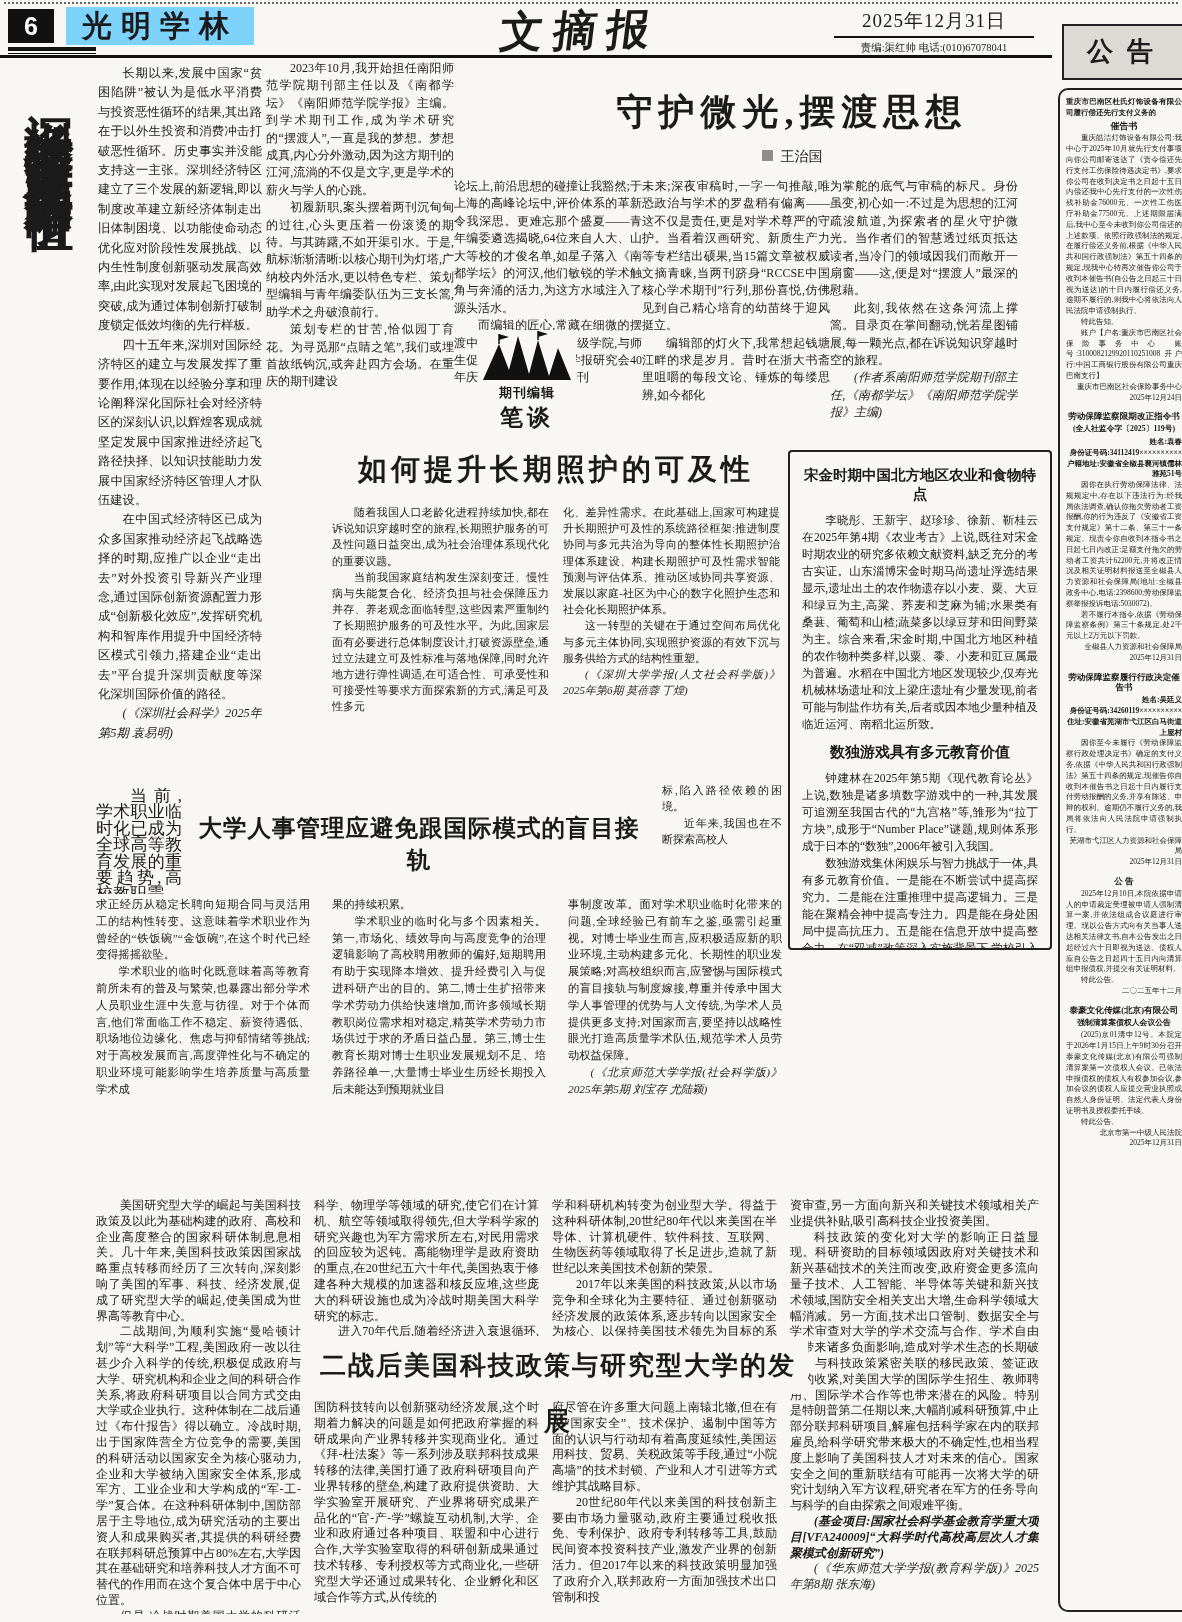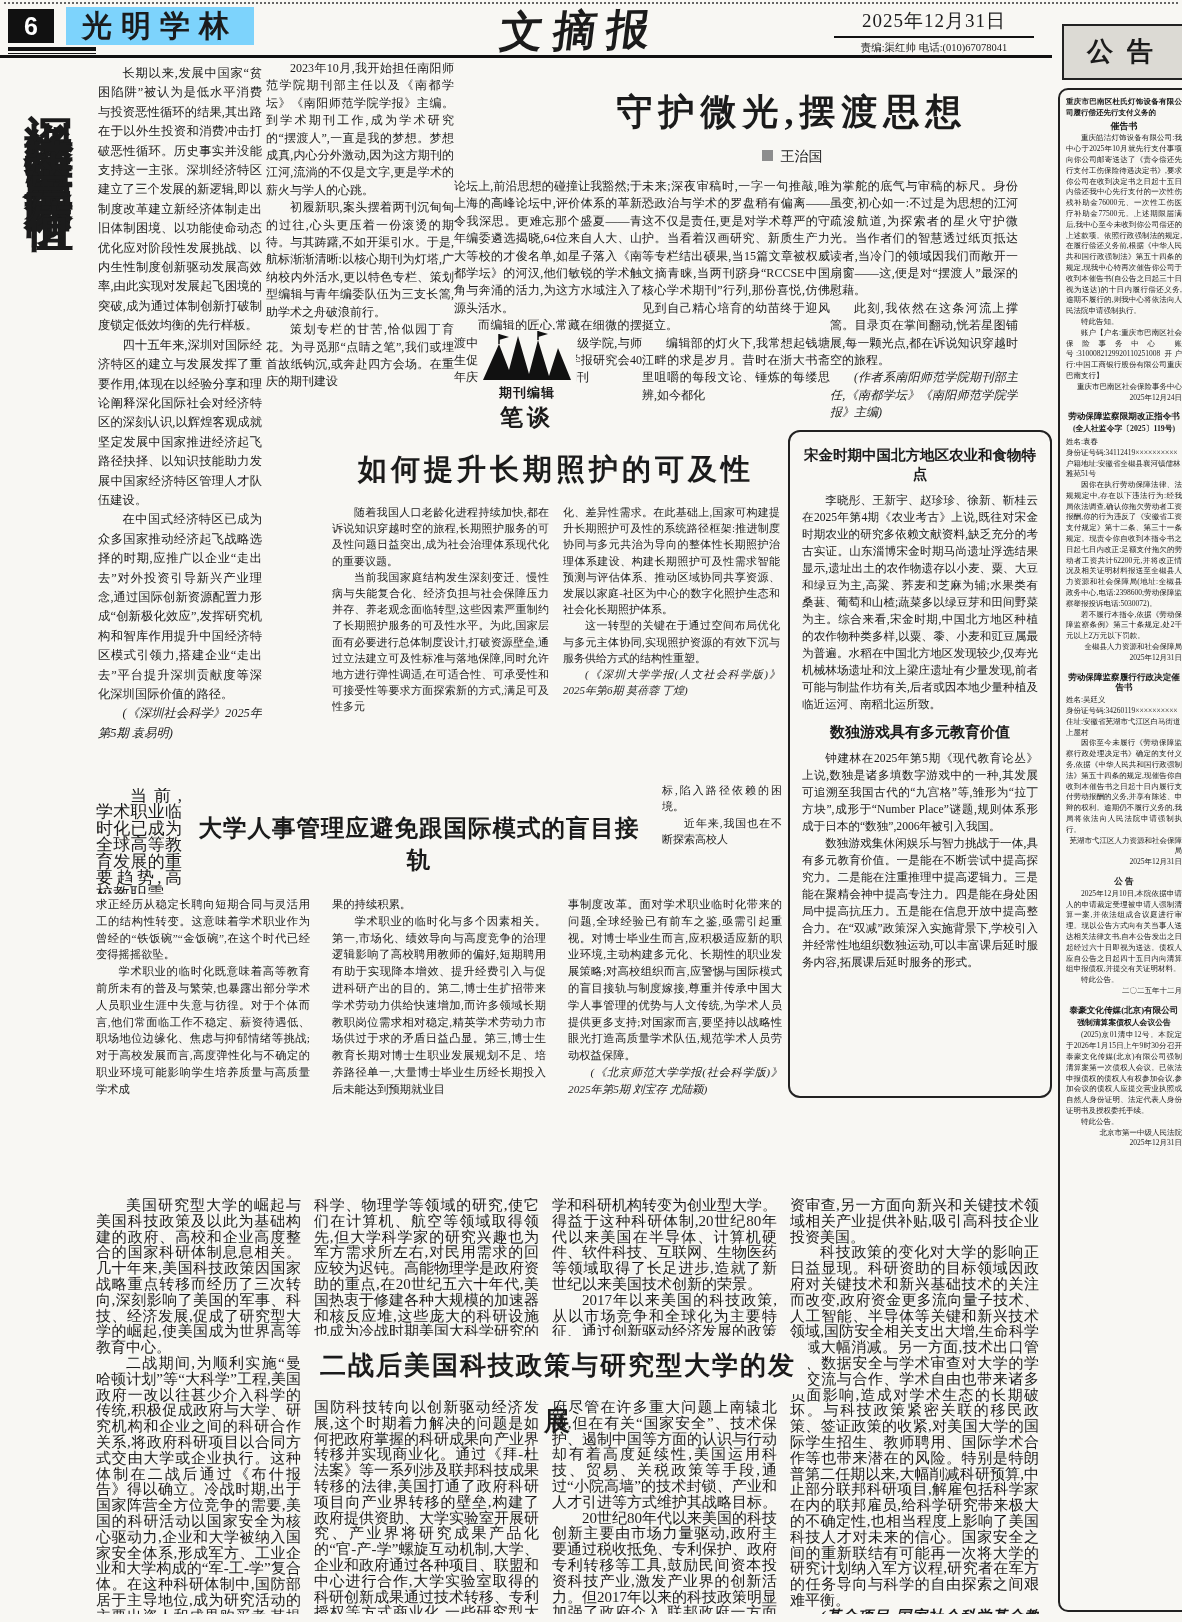--- a/index.html
+++ b/index.html
@@ -40,53 +40,53 @@
   
   .badge{position:absolute;left:478px;top:330px;width:98px;height:104px;background:#f8f7f3;z-index:6;text-align:center;}
   .badge-line1{font-size:13px;font-weight:900;letter-spacing:1px;font-family:"Liberation Sans",sans-serif;}
   .badge-line2{font-size:23px;font-weight:900;letter-spacing:4px;}
   
   .art-changqi{position:absolute;left:332px;top:402px;width:448px;height:373px;}
   .cq-title{margin-top:48px;text-align:center;font-size:29px;font-weight:bold;letter-spacing:4px;}
   .cq-cols{display:flex;gap:14px;margin-top:14px;height:252px;}
   .cq-col{flex:1;font-size:11px;line-height:16.2px;overflow:hidden;}
   
-  .digest-box{position:absolute;left:788px;top:430px;width:264px;height:668px;border:2px solid #222;border-radius:12px;
+  .digest-box{position:absolute;left:788px;top:450px;width:264px;height:500px;border:2px solid #222;border-radius:4px;
               padding:12px 12px;box-sizing:border-box;overflow:hidden;}
   .box-title{font-size:14.5px;font-weight:bold;text-align:center;margin:2px 0 8px;}
   .box-title2{font-size:15px;font-weight:bold;text-align:center;margin:10px 0 8px;}
   .digest-box .para{font-size:11.6px;line-height:17px;}
   
   .art-renshi{position:absolute;left:96px;top:782px;width:686px;height:412px;}
   .rs-intro-left{position:absolute;left:0;top:6px;width:86px;font-size:17px;line-height:16.4px;height:106px;overflow:hidden;}
   .rs-title{position:absolute;left:92px;top:30px;width:462px;font-size:23.5px;font-weight:bold;letter-spacing:1px;text-align:center;}
   .rs-intro-right{position:absolute;left:566px;top:0;width:120px;font-size:11px;line-height:16.4px;height:110px;overflow:hidden;}
   .rs-cols{position:absolute;left:0;top:114px;right:0;bottom:0;display:flex;gap:22px;}
   .rs-col{flex:1;font-size:11.3px;line-height:16.8px;overflow:hidden;}
   
   .art-erzhan{position:absolute;left:96px;top:1198px;width:956px;height:416px;}
   .ez-cols{display:flex;gap:13px;height:100%;}
-  .ez-col{font-size:15px;line-height:15.8px;overflow:hidden;display:flex;flex-direction:column;}
+  .ez-col{font-size:12px;line-height:15.8px;overflow:hidden;display:flex;flex-direction:column;}
   .ez-c1{width:205px;} .ez-c2{width:225px;} .ez-c3{width:225px;} .ez-c4{width:249px;}
   .ez-top{height:138px;overflow:hidden;}
   .ez-gap{height:64px;}
   .ez-bottom{flex:1;overflow:hidden;}
   .ez-title{position:absolute;left:212px;top:140px;width:500px;height:56px;line-height:56px;background:#f8f7f3;z-index:5;
             text-align:center;font-size:26px;font-weight:bold;letter-spacing:2px;}
   
   .sidebar-head{position:absolute;left:1062px;top:24px;width:130px;height:56px;background:#dcdad4;border:2px solid #222;
                 box-sizing:border-box;font-size:26px;font-weight:bold;letter-spacing:14px;text-align:center;line-height:52px;overflow:hidden;}
   .sidebar-box{position:absolute;left:1058px;top:88px;width:132px;height:1524px;border:2px solid #222;border-radius:10px 0 0 10px;
                box-sizing:border-box;padding:7px 6px;overflow:hidden;font-size:7.5px;line-height:10.8px;}
   .sidebar-box .para{font-size:7.5px;line-height:10.8px;}
   .sb-lead{font-weight:bold;text-align:justify;}
   .sb-center-title{text-align:center;font-weight:bold;font-size:9px;margin:2px 0;}
   .sb-heading{text-align:center;font-weight:bold;font-size:8.6px;margin:8px 0 2px;}
   .sb-heading2{text-align:center;font-weight:bold;font-size:7.8px;margin:0 0 2px;}
-  .sb-line{text-align:left;}
+  .sb-line{text-align:right;font-weight:bold;}
   .sb-sign,.sb-date{text-align:right;}
 </style>
 </head>
 <body>
 
 <div class="page">
   <div class="dotted-top"></div>
 
   <div class="pagenum">6</div>
   <div class="pagenum-rule"></div>

